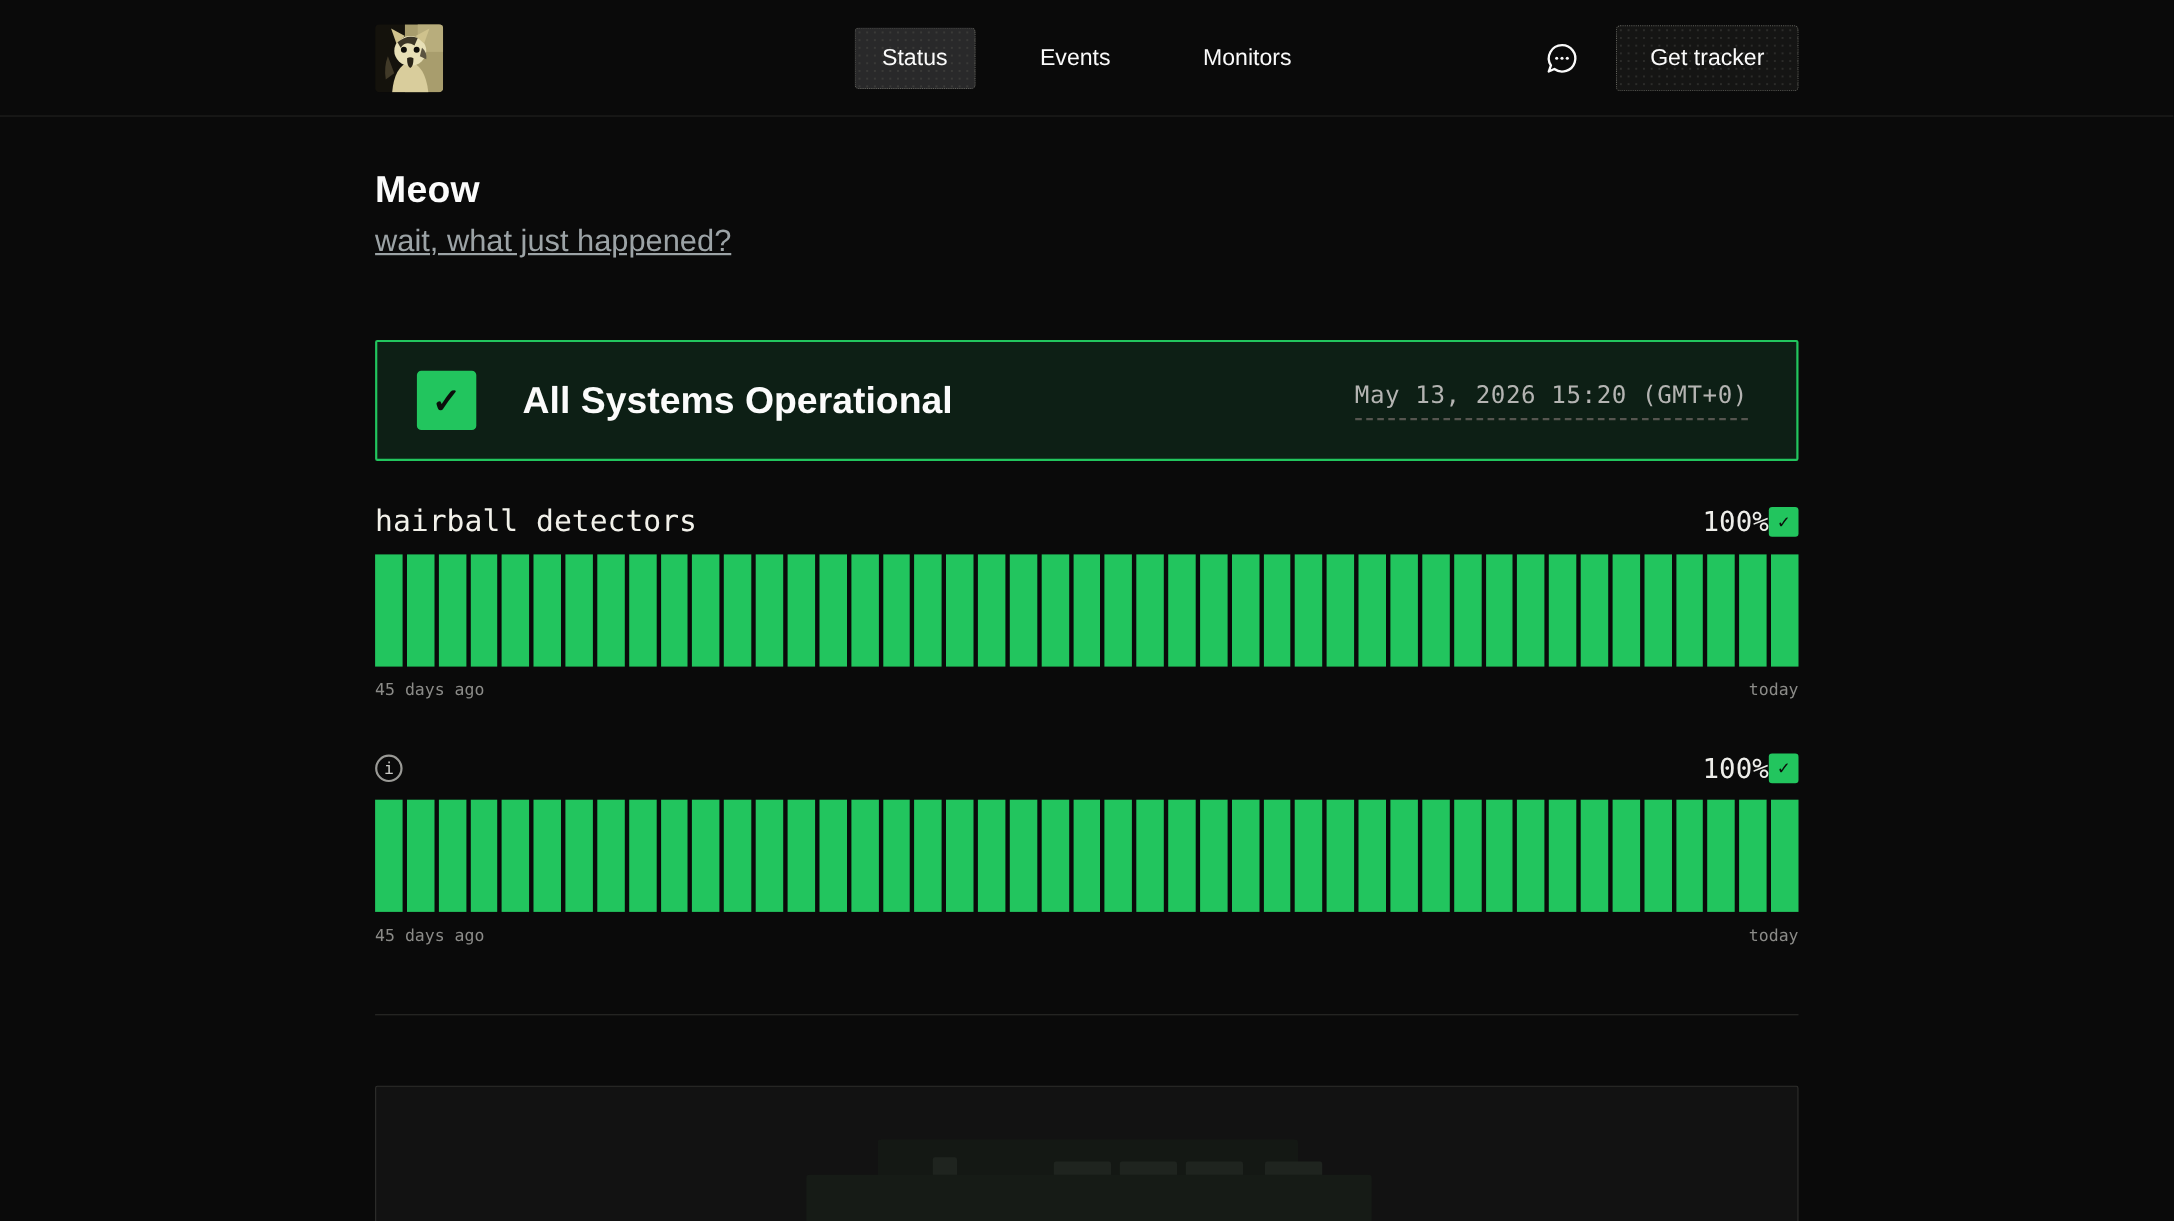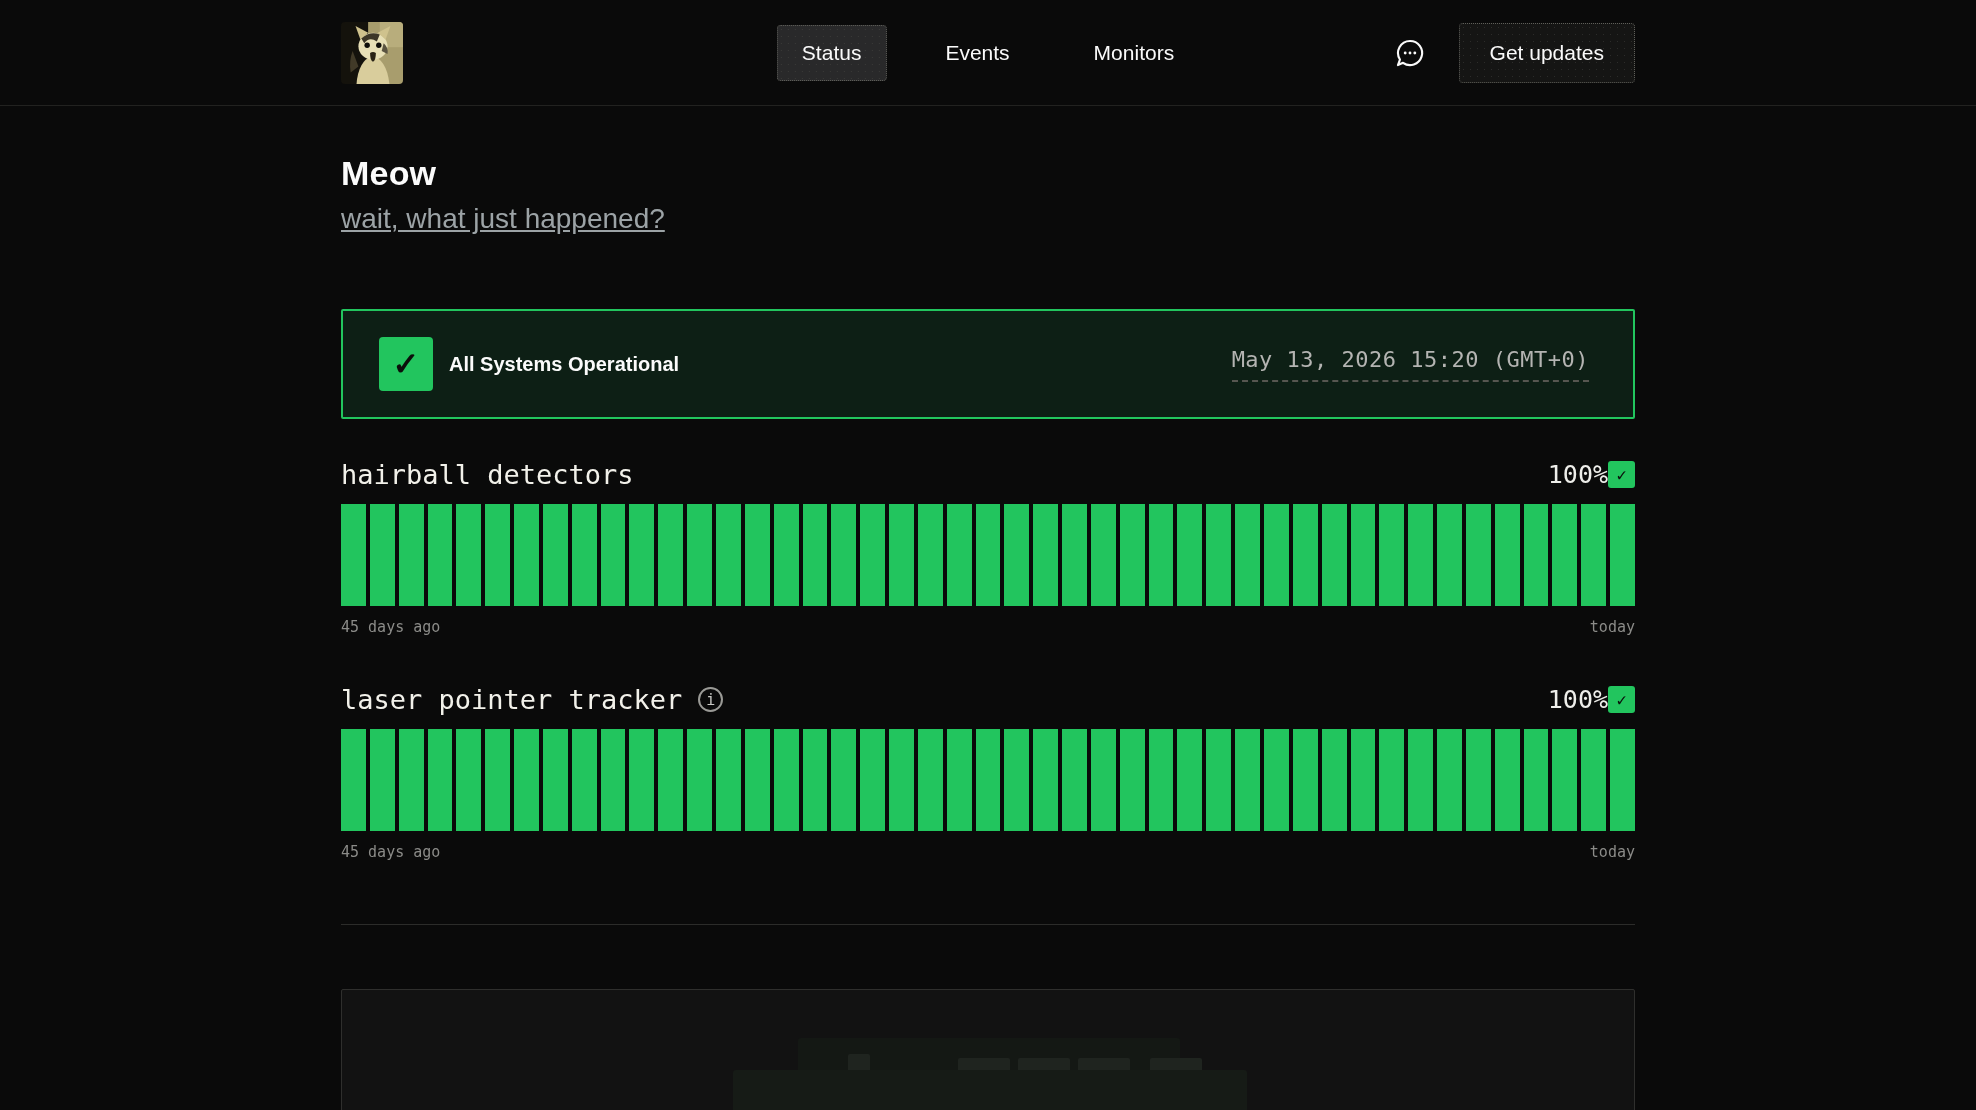--- a/index.html
+++ b/index.html
@@ -92,22 +92,22 @@
     width:54px; height:54px;
     background:#22c55e;
     border-radius:4px;
     display:flex; align-items:center; justify-content:center;
     color:#0b0f0b;
     font-size:32px;
     font-weight:700;
     flex:none;
   }
   .banner-title {
-    margin-left:16px;
-    font-size:20px;
+    margin-left:42px;
+    font-size:34px;
     font-weight:700;
     color:#fbfbfb;
     flex:1;
   }
   .banner-time {
     font-family:"DejaVu Sans Mono", monospace;
     font-size:22px;
     color:#b4b4b2;
     border-bottom:2px dashed #565650;
     padding-bottom:8px;
@@ -219,21 +219,21 @@
 
     <div class="header-right">
       <div class="chat-btn">
         <svg viewBox="0 0 24 24" fill="none" stroke="#fafafa" stroke-width="1.5">
           <path d="M12 3.5a8.5 8.5 0 1 1-4.9 15.4L3.5 20.5l1.4-3.9A8.5 8.5 0 0 1 12 3.5Z" stroke-linejoin="round"></path>
           <circle cx="8.6" cy="12" r="1" fill="#fafafa" stroke="none"></circle>
           <circle cx="12" cy="12" r="1" fill="#fafafa" stroke="none"></circle>
           <circle cx="15.4" cy="12" r="1" fill="#fafafa" stroke="none"></circle>
         </svg>
       </div>
-      <button class="get-updates">Get updates</button>
+      <button class="get-updates">Get tracker</button>
     </div>
   </div>
 </header>
 
 <main class="container">
   <h1>Meow</h1>
   <div class="subtitle">wait, what just happened?</div>
 
   <section class="banner">
     <div class="check-lg">✓</div>
@@ -300,21 +300,20 @@
       </div>
     <div class="bar-labels">
       <span>45 days ago</span>
       <span>today</span>
     </div>
   </section>
 
   <section class="monitor">
     <div class="monitor-head">
       <div class="monitor-name">
-        <span>laser pointer tracker</span>
         <i class="info-icon">i</i>
       </div>
       <div class="monitor-right">
         <span class="uptime-pct">100%</span>
         <span class="check-sm">✓</span>
       </div>
     </div>
     <div class="bars">
         <span class="bar"></span>
         <span class="bar"></span>

